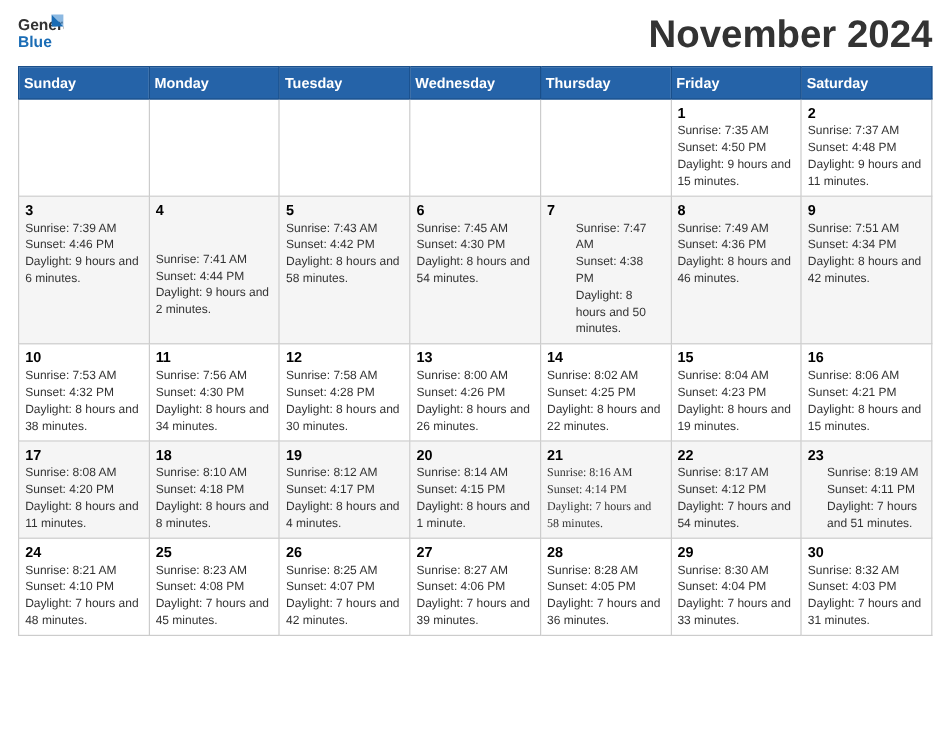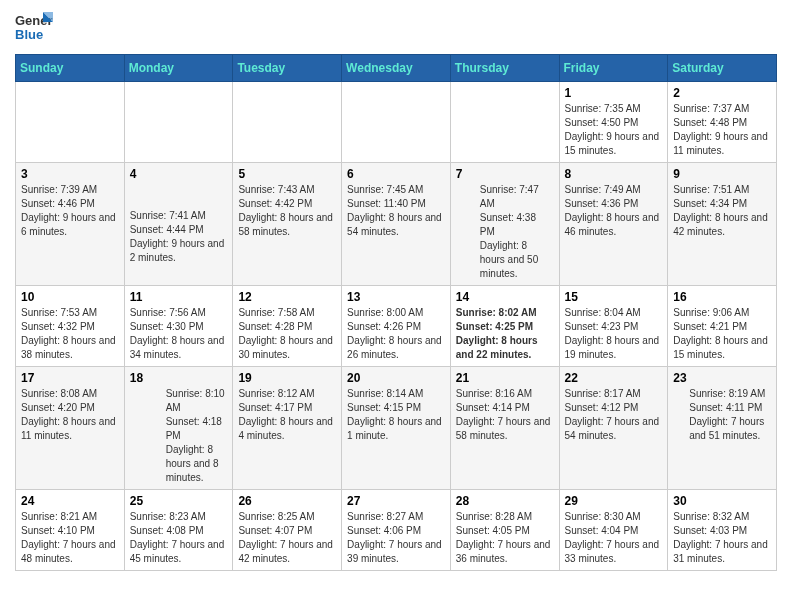--- a/index.html
+++ b/index.html
@@ -34,21 +34,21 @@
       color: #555;
       margin-top: 2px;
     }
     .calendar-table {
       width: 100%;
       border-collapse: collapse;
       font-size: 11px;
     }
     .calendar-table thead tr th {
       background-color: #2563a8;
-      color: #5eead4;
+      color: #ffffff;
       padding: 6px 4px;
       text-align: left;
       font-size: 12px;
       font-weight: bold;
       border: 1px solid #1a4f8a;
     }
     .calendar-table tbody tr td {
       border: 1px solid #ccc;
       vertical-align: top;
       padding: 4px 5px;
@@ -83,20 +83,21 @@
         <svg width="38" height="32" viewBox="0 0 38 32">
           <text x="0" y="15" font-size="13" font-weight="bold" fill="#333" font-family="Arial">General</text>
           <text x="0" y="29" font-size="13" font-weight="bold" fill="#1a6cb5" font-family="Arial">Blue</text>
           <polygon points="28,2 38,12 28,12" fill="#1a6cb5"></polygon>
           <polygon points="28,2 38,2 38,12" fill="#5b9bd5" opacity="0.7"></polygon>
         </svg>
       </div>
     </div>
   </div>
   <div class="title-section">
+    <div class="month-title">November 2024</div>
   </div>
 </div>
 
 <table class="calendar-table">
   <thead>
     <tr>
     <th>Sunday</th>
         <th>Monday</th>
         <th>Tuesday</th>
         <th>Wednesday</th>
@@ -140,21 +141,21 @@
         </td>
         <td>
           <div class="day-number">5</div>
           <div class="day-info" style="white-space: pre-line;">Sunrise: 7:43 AM
 Sunset: 4:42 PM
 Daylight: 8 hours and 58 minutes.</div>
         </td>
         <td>
           <div class="day-number">6</div>
           <div class="day-info" style="white-space: pre-line;">Sunrise: 7:45 AM
-Sunset: 11:40 PM
+Sunset: 4:30 PM
 Daylight: 8 hours and 54 minutes.</div>
         </td>
         <td>
           <div class="day-number">7</div>
           <div class="day-info" style="white-space: pre-line; margin-left: 24px;">Sunrise: 7:47 AM
 Sunset: 4:38 PM
 Daylight: 8 hours and 50 minutes.</div>
         </td>
         <td>
           <div class="day-number">8</div>
@@ -189,65 +190,65 @@
 Daylight: 8 hours and 30 minutes.</div>
         </td>
         <td>
           <div class="day-number">13</div>
           <div class="day-info" style="white-space: pre-line;">Sunrise: 8:00 AM
 Sunset: 4:26 PM
 Daylight: 8 hours and 26 minutes.</div>
         </td>
         <td>
           <div class="day-number">14</div>
-          <div class="day-info" style="white-space: pre-line; font-weight: bold;">Sunrise: 8:02 AM
+          <div class="day-info" style="white-space: pre-line;">Sunrise: 8:02 AM
 Sunset: 4:25 PM
 Daylight: 8 hours and 22 minutes.</div>
         </td>
         <td>
           <div class="day-number">15</div>
           <div class="day-info" style="white-space: pre-line;">Sunrise: 8:04 AM
 Sunset: 4:23 PM
 Daylight: 8 hours and 19 minutes.</div>
         </td>
         <td>
           <div class="day-number">16</div>
-          <div class="day-info" style="white-space: pre-line;">Sunrise: 9:06 AM
+          <div class="day-info" style="white-space: pre-line;">Sunrise: 8:06 AM
 Sunset: 4:21 PM
 Daylight: 8 hours and 15 minutes.</div>
         </td>
       </tr>
       <tr>
         <td>
           <div class="day-number">17</div>
           <div class="day-info" style="white-space: pre-line;">Sunrise: 8:08 AM
 Sunset: 4:20 PM
 Daylight: 8 hours and 11 minutes.</div>
         </td>
         <td>
           <div class="day-number">18</div>
-          <div class="day-info" style="white-space: pre-line; margin-left: 36px;">Sunrise: 8:10 AM
+          <div class="day-info" style="white-space: pre-line;">Sunrise: 8:10 AM
 Sunset: 4:18 PM
 Daylight: 8 hours and 8 minutes.</div>
         </td>
         <td>
           <div class="day-number">19</div>
           <div class="day-info" style="white-space: pre-line;">Sunrise: 8:12 AM
 Sunset: 4:17 PM
 Daylight: 8 hours and 4 minutes.</div>
         </td>
         <td>
           <div class="day-number">20</div>
           <div class="day-info" style="white-space: pre-line;">Sunrise: 8:14 AM
 Sunset: 4:15 PM
 Daylight: 8 hours and 1 minute.</div>
         </td>
         <td>
           <div class="day-number">21</div>
-          <div class="day-info" style="white-space: pre-line;">Sunrise: 8:16 AM
+          <div class="day-info" style="white-space: pre-line; font-family: Liberation Serif, serif;">Sunrise: 8:16 AM
 Sunset: 4:14 PM
 Daylight: 7 hours and 58 minutes.</div>
         </td>
         <td>
           <div class="day-number">22</div>
           <div class="day-info" style="white-space: pre-line;">Sunrise: 8:17 AM
 Sunset: 4:12 PM
 Daylight: 7 hours and 54 minutes.</div>
         </td>
         <td>

